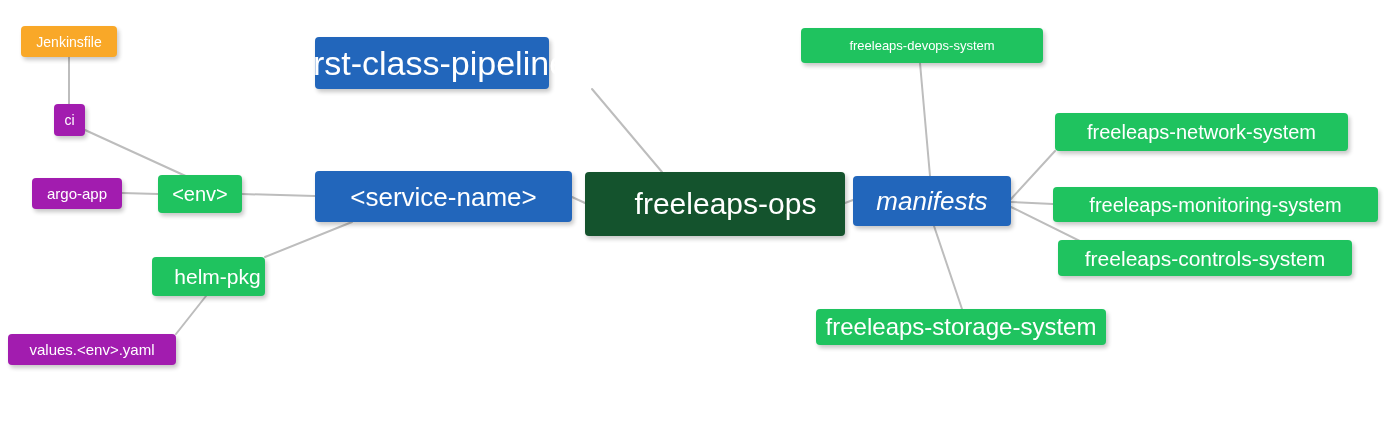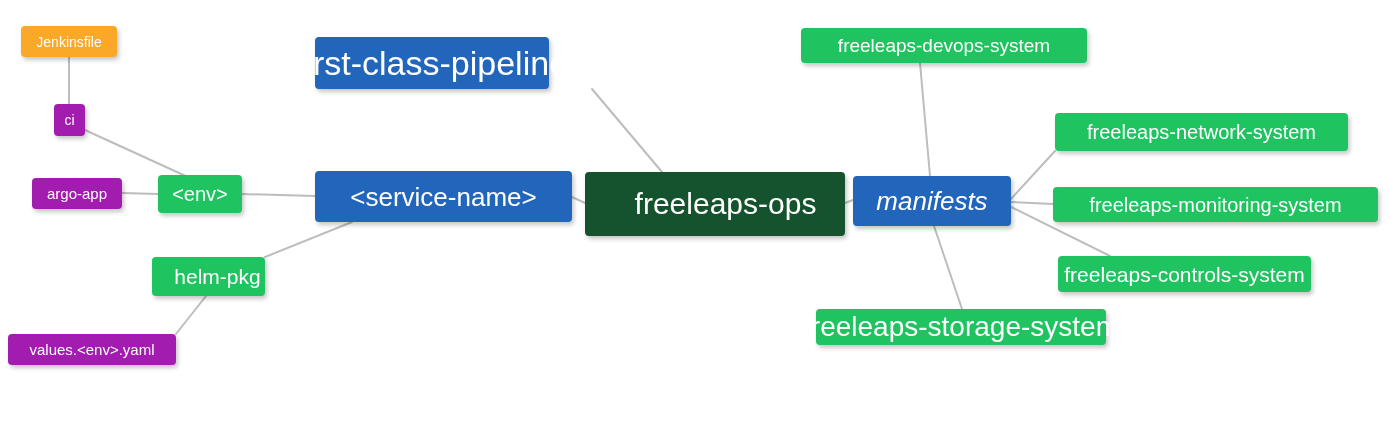--- a/index.html
+++ b/index.html
@@ -89,29 +89,29 @@
       </div>
       <div class="node n-red" style="left: 54px; top: 104px; width: 31px; height: 32px; font-size: 14px;">
         <span>ci</span>
       </div>
       <div class="node n-red" style="left: 32px; top: 178px; width: 90px; height: 31px; font-size: 15px;">
         <span>argo-app</span>
       </div>
       <div class="node n-red" style="left: 8px; top: 334px; width: 168px; height: 31px; font-size: 15px;">
         <span>values.&lt;env&gt;.yaml</span>
       </div>
-      <div class="node n-green" style="left: 801px; top: 28px; width: 286px; height: 35px; font-size: 19px;">
+      <div class="node n-green" style="left: 801px; top: 28px; width: 242px; height: 35px; font-size: 13px;">
         <span>freeleaps-devops-system</span>
       </div>
       <div class="node n-green" style="left: 1055px; top: 113px; width: 293px; height: 38px; font-size: 20px;">
         <span>freeleaps-network-system</span>
       </div>
       <div class="node n-green" style="left: 1053px; top: 187px; width: 325px; height: 35px; font-size: 20px;">
         <span>freeleaps-monitoring-system</span>
       </div>
-      <div class="node n-green" style="left: 1058px; top: 256px; width: 253px; height: 36px; font-size: 21px;">
+      <div class="node n-green" style="left: 1058px; top: 240px; width: 294px; height: 36px; font-size: 21px;">
         <span>freeleaps-controls-system</span>
       </div>
-      <div class="node n-green" style="left: 816px; top: 309px; width: 290px; height: 36px; font-size: 28px;">
+      <div class="node n-green" style="left: 816px; top: 309px; width: 290px; height: 36px; font-size: 24px;">
         <span>freeleaps-storage-system</span>
       </div>
     </div>
 </div>
 
 </body></html>

